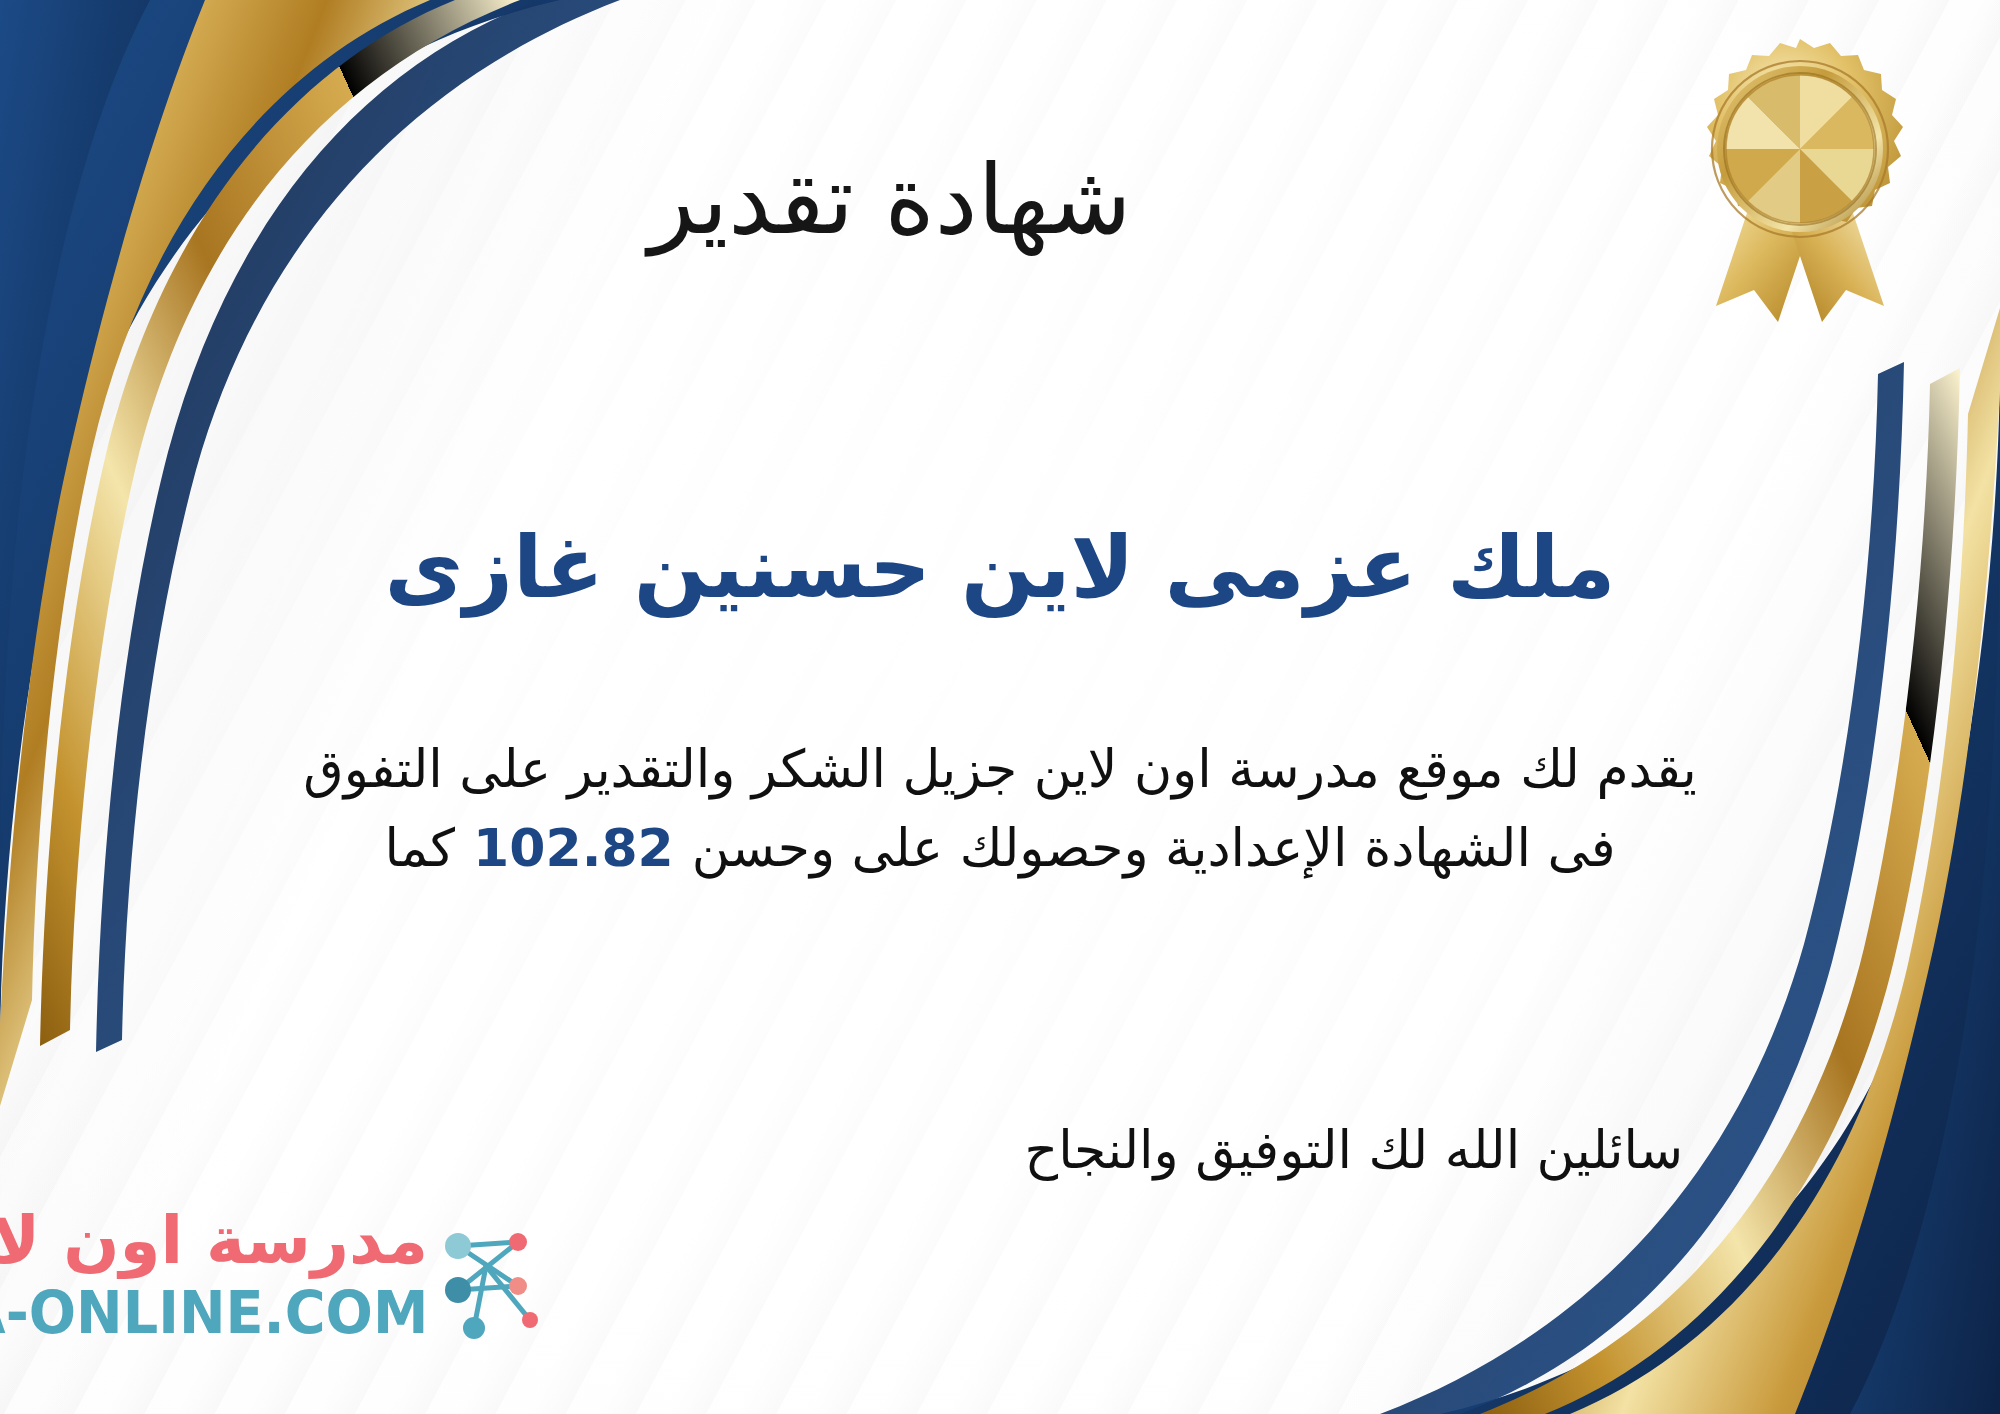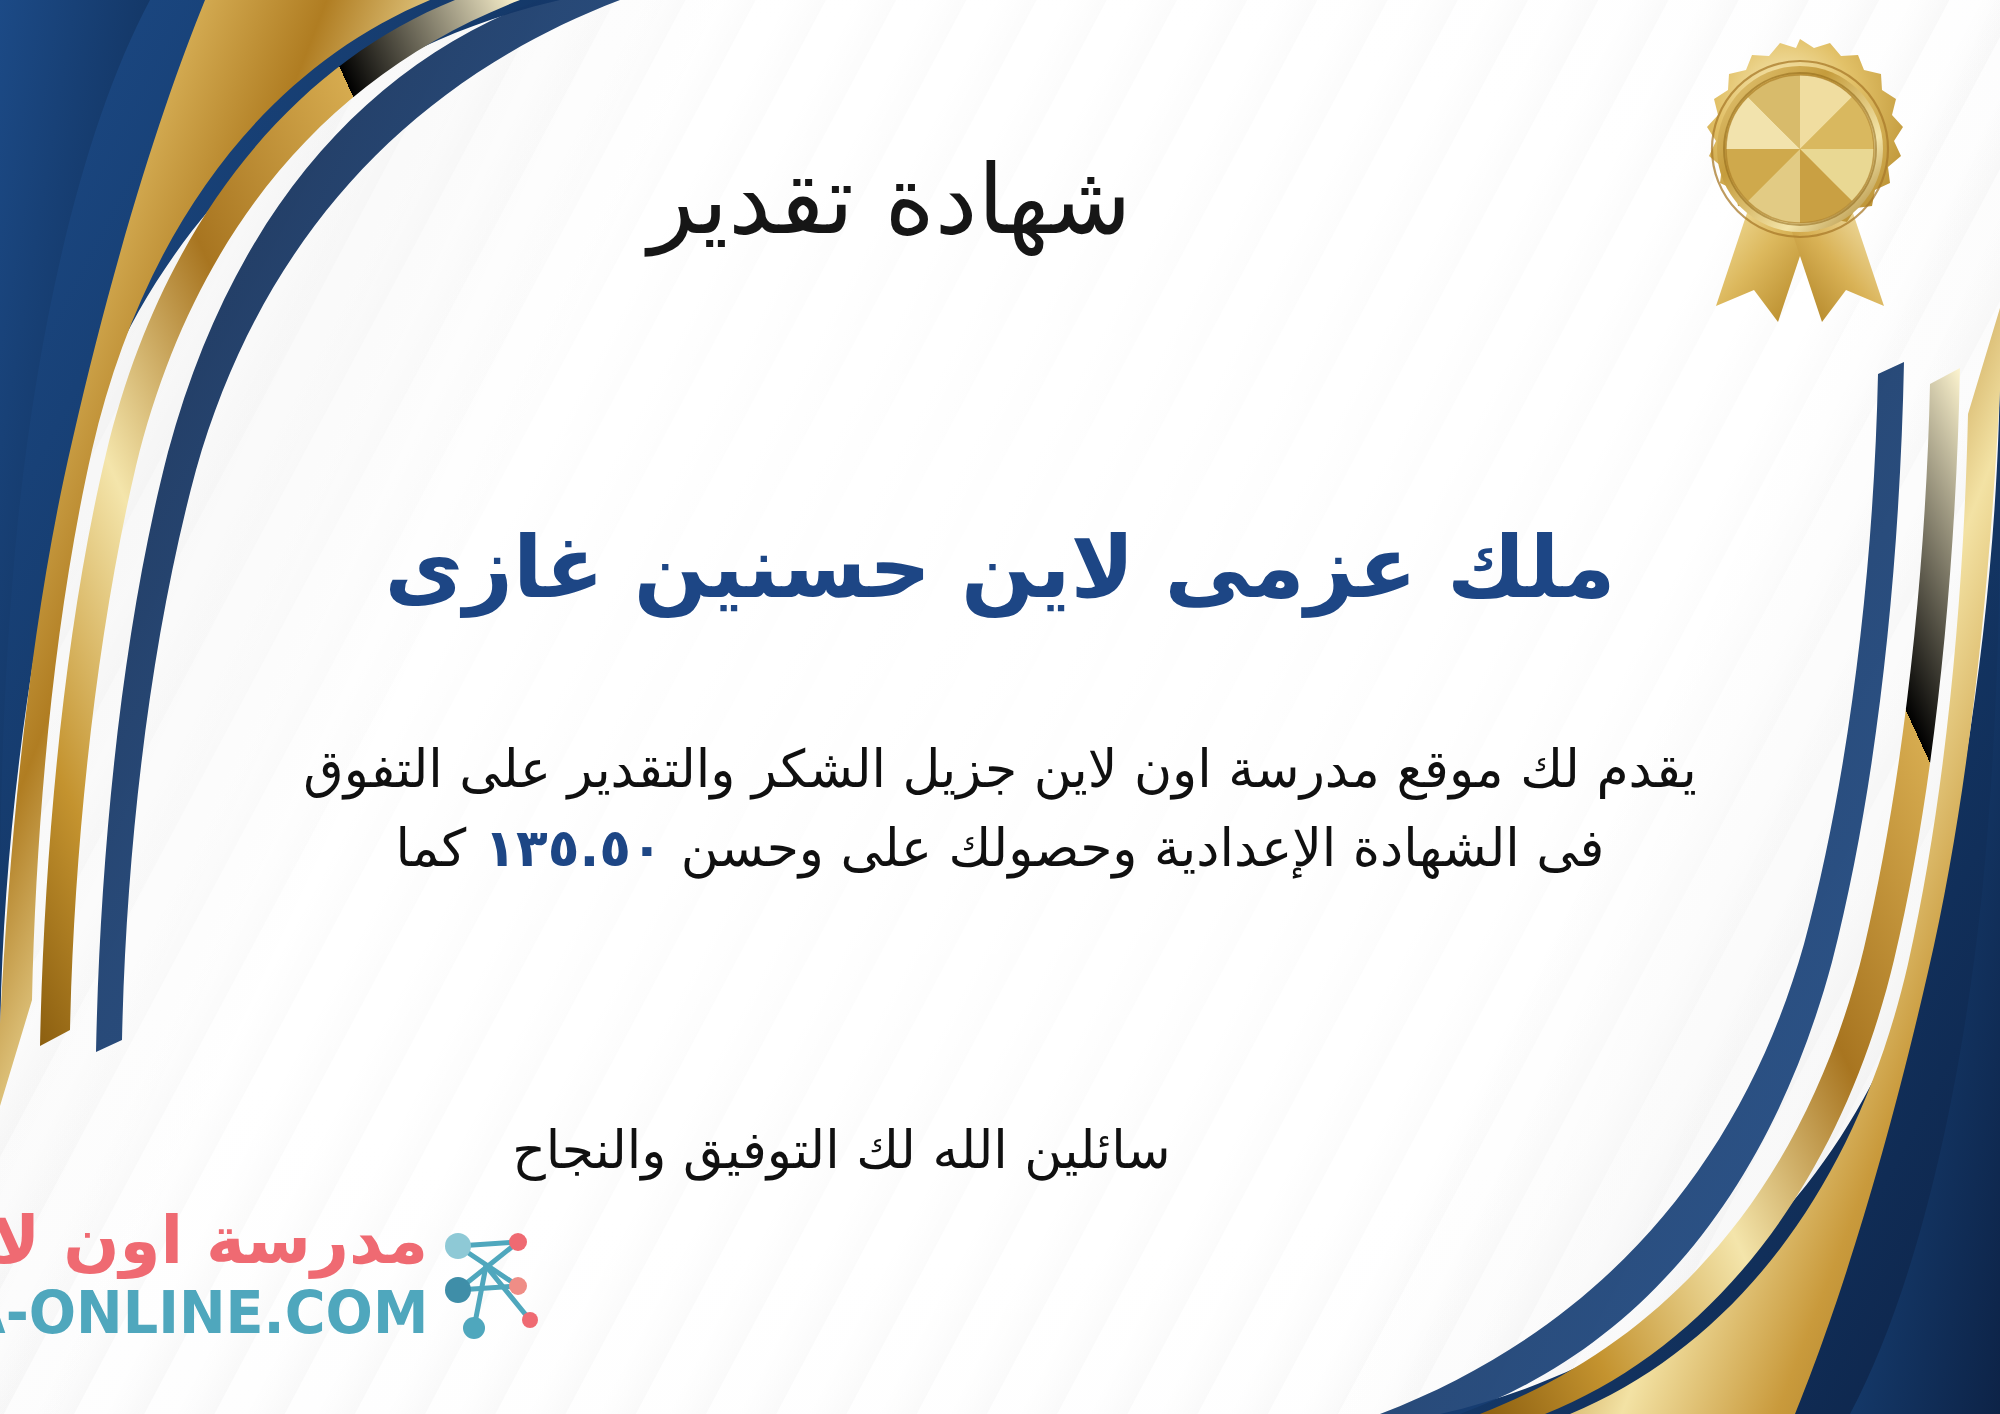--- a/index.html
+++ b/index.html
@@ -128,21 +128,21 @@
     font-weight: 700;
     letter-spacing: 2px;
     padding: 0 18px;
   }
 
   .closing-line {
     position: absolute;
     top: 1120px;
     left: 0;
     width: 1683px;
-    text-align: center;
+    text-align: right;
     font-size: 52px;
     color: #101010;
     font-weight: 400;
   }
 
   
   .logo {
     position: absolute;
     left: 26px;
     bottom: 32px;
@@ -351,21 +351,21 @@
   </div>
 
   <div class="content">
 
     <div class="cert-title">شهادة تقدير</div>
 
     <div class="recipient-name">ملك عزمى لاين حسنين غازى</div>
 
     <div class="body-block">
       <span class="body-line">يقدم لك موقع مدرسة اون لاين جزيل الشكر  والتقدير على التفوق</span>
-      <span class="body-line"><span>فى الشهادة الإعدادية وحصولك على وحسن</span><span class="score">١٣٥.٥٠</span><span>كما</span></span>
+      <span class="body-line"><span>فى الشهادة الإعدادية وحصولك على وحسن</span><span class="score">102.82</span><span>كما</span></span>
     </div>
 
     <div class="closing-line">سائلين الله لك التوفيق  والنجاح</div>
   </div>
 
   <div class="logo">
     <div class="logo-inner">
       <div class="logo-arabic">مدرسة اون لاين</div>
       <div class="logo-latin">MADRSA-ONLINE.COM</div>
       <div class="logo-mark">

